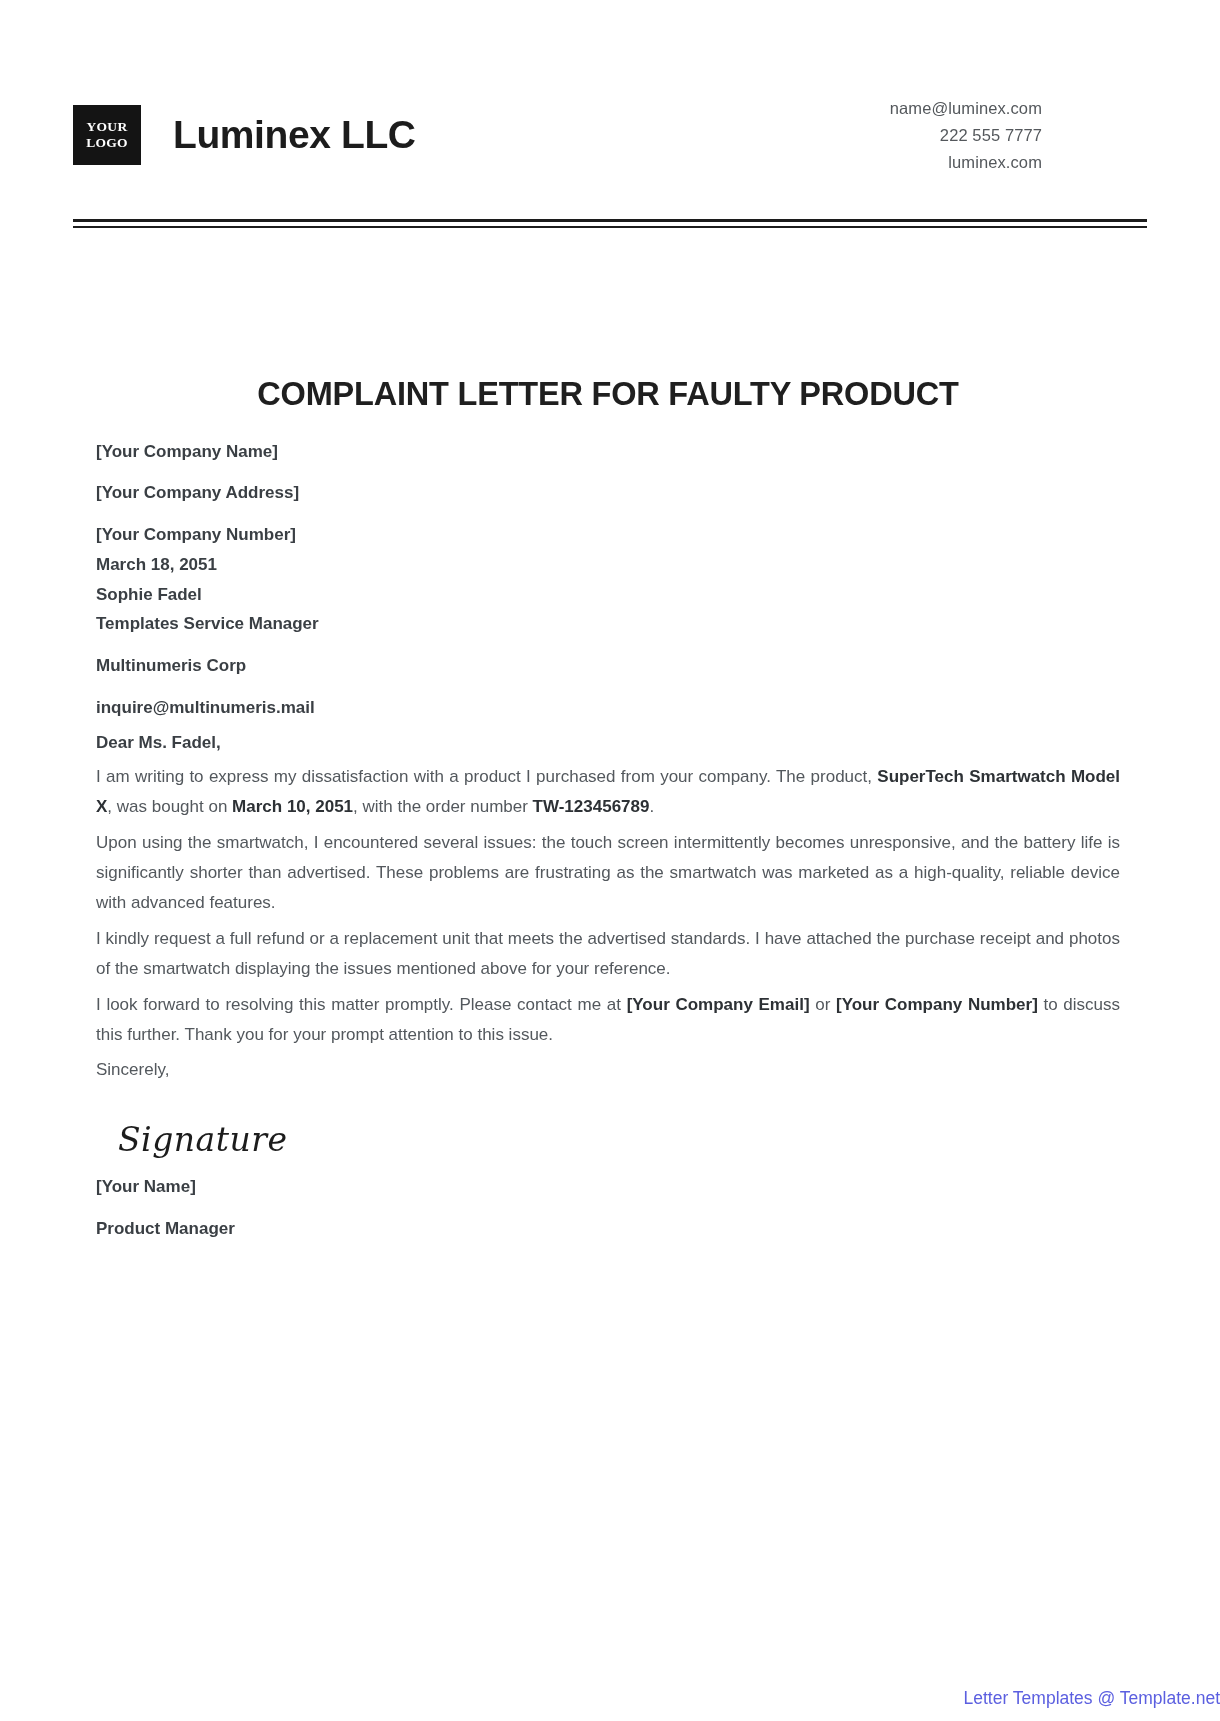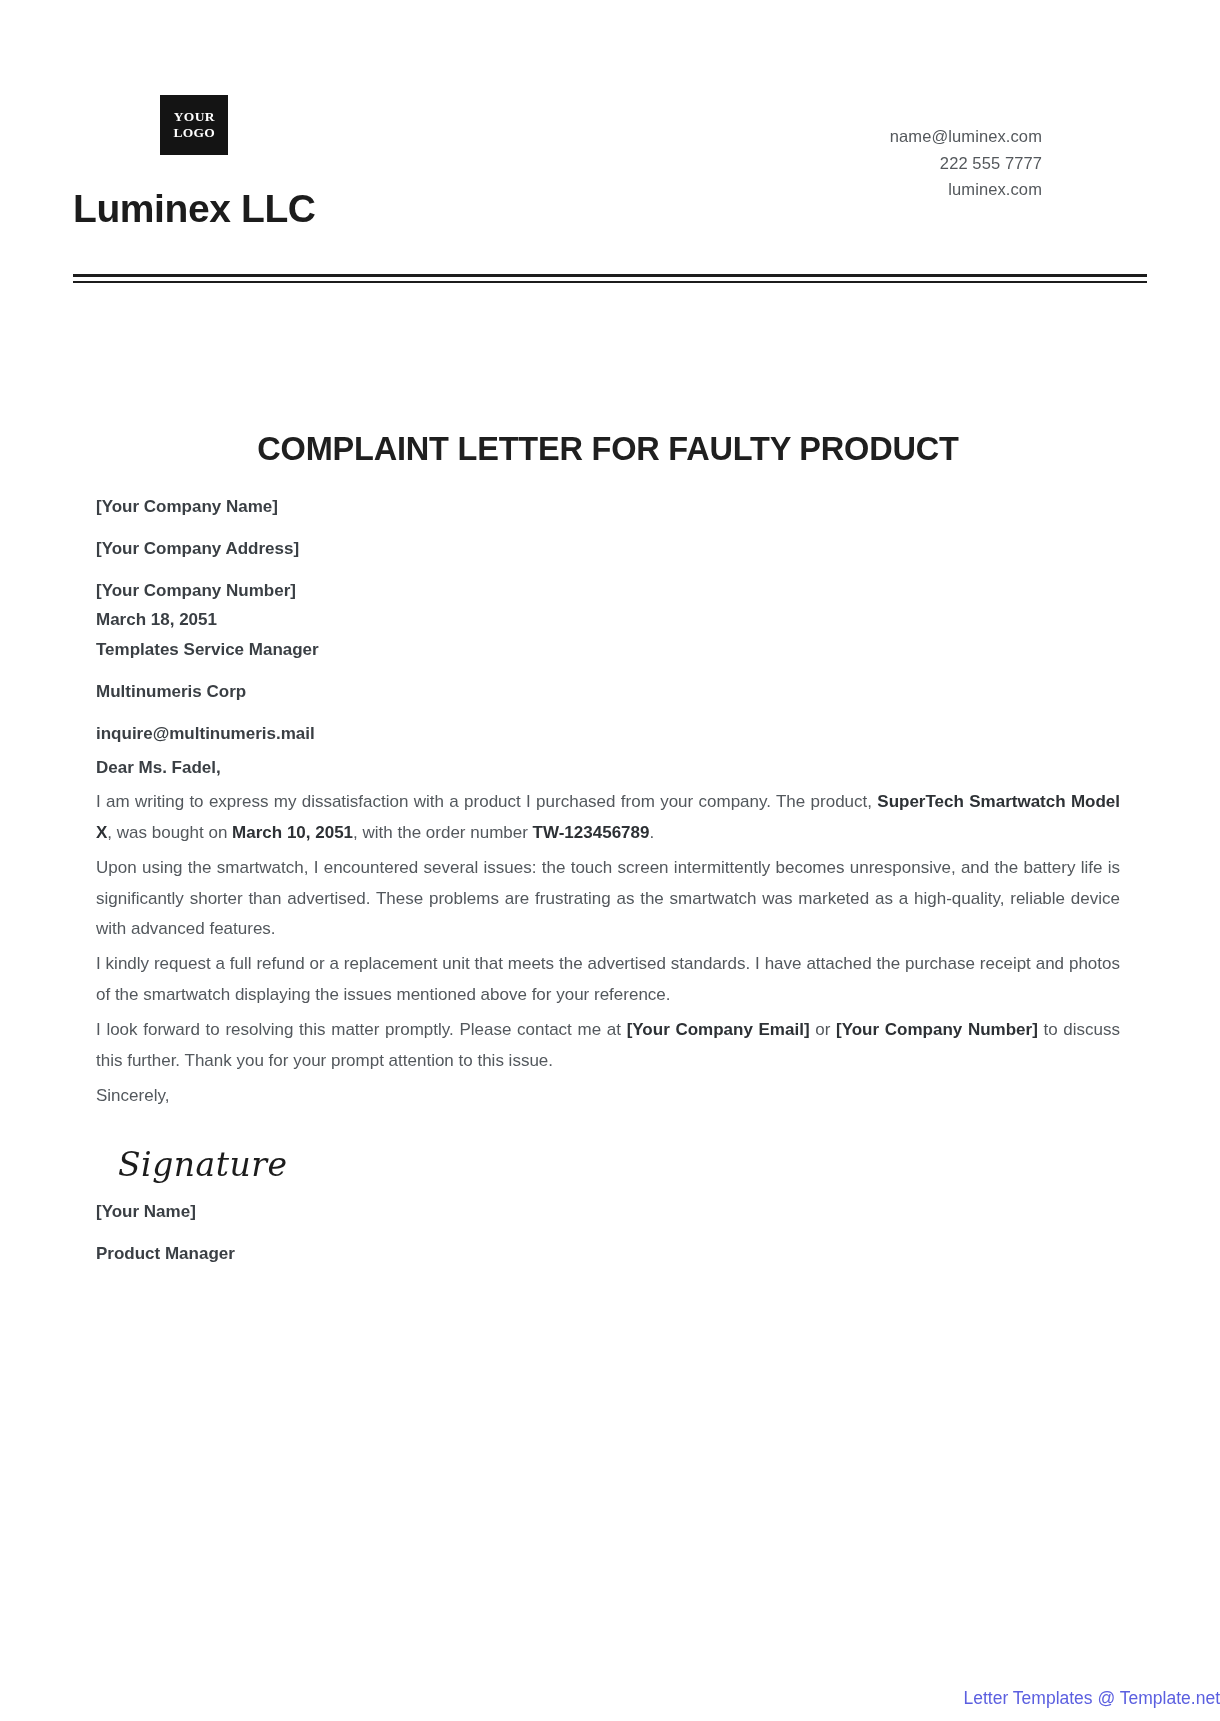--- a/index.html
+++ b/index.html
@@ -25,21 +25,20 @@
     display: flex;
     align-items: center;
     justify-content: space-between;
     padding: 95px 178px 0 73px;
   }
 
   .brand {
     display: flex;
     align-items: center;
     gap: 32px;
-    flex-direction: column;
   }
 
   .logo-box {
     width: 68px;
     height: 60px;
     background: #141414;
     color: #ffffff;
     display: flex;
     flex-direction: column;
     align-items: center;
@@ -194,20 +193,21 @@
 
   <div class="content">
 
     <h1 class="doc-title">COMPLAINT LETTER FOR FAULTY PRODUCT</h1>
 
     <div class="sender-block">
       <div class="sender-line">[Your Company Name]</div>
       <div class="sender-line">[Your Company Address]</div>
       <div class="sender-line tight">[Your Company Number]</div>
       <div class="sender-line tight">March 18, 2051</div>
+      <div class="sender-line tight">Sophie Fadel</div>
       <div class="sender-line">Templates Service Manager</div>
       <div class="sender-line">Multinumeris Corp</div>
       <div class="sender-line tight">inquire@multinumeris.mail</div>
     </div>
 
     <div class="salutation">Dear Ms. Fadel,</div>
 
     <p class="para"><span>I am writing to express my dissatisfaction with a product I purchased from your company. The product, </span><b>SuperTech Smartwatch Model X</b><span>, was bought on </span><b>March 10, 2051</b><span>, with the order number </span><b>TW-123456789</b><span>.</span></p>
 
     <p class="para">Upon using the smartwatch, I encountered several issues: the touch screen intermittently becomes unresponsive, and the battery life is significantly shorter than advertised. These problems are frustrating as the smartwatch was marketed as a high-quality, reliable device with advanced features.</p>

